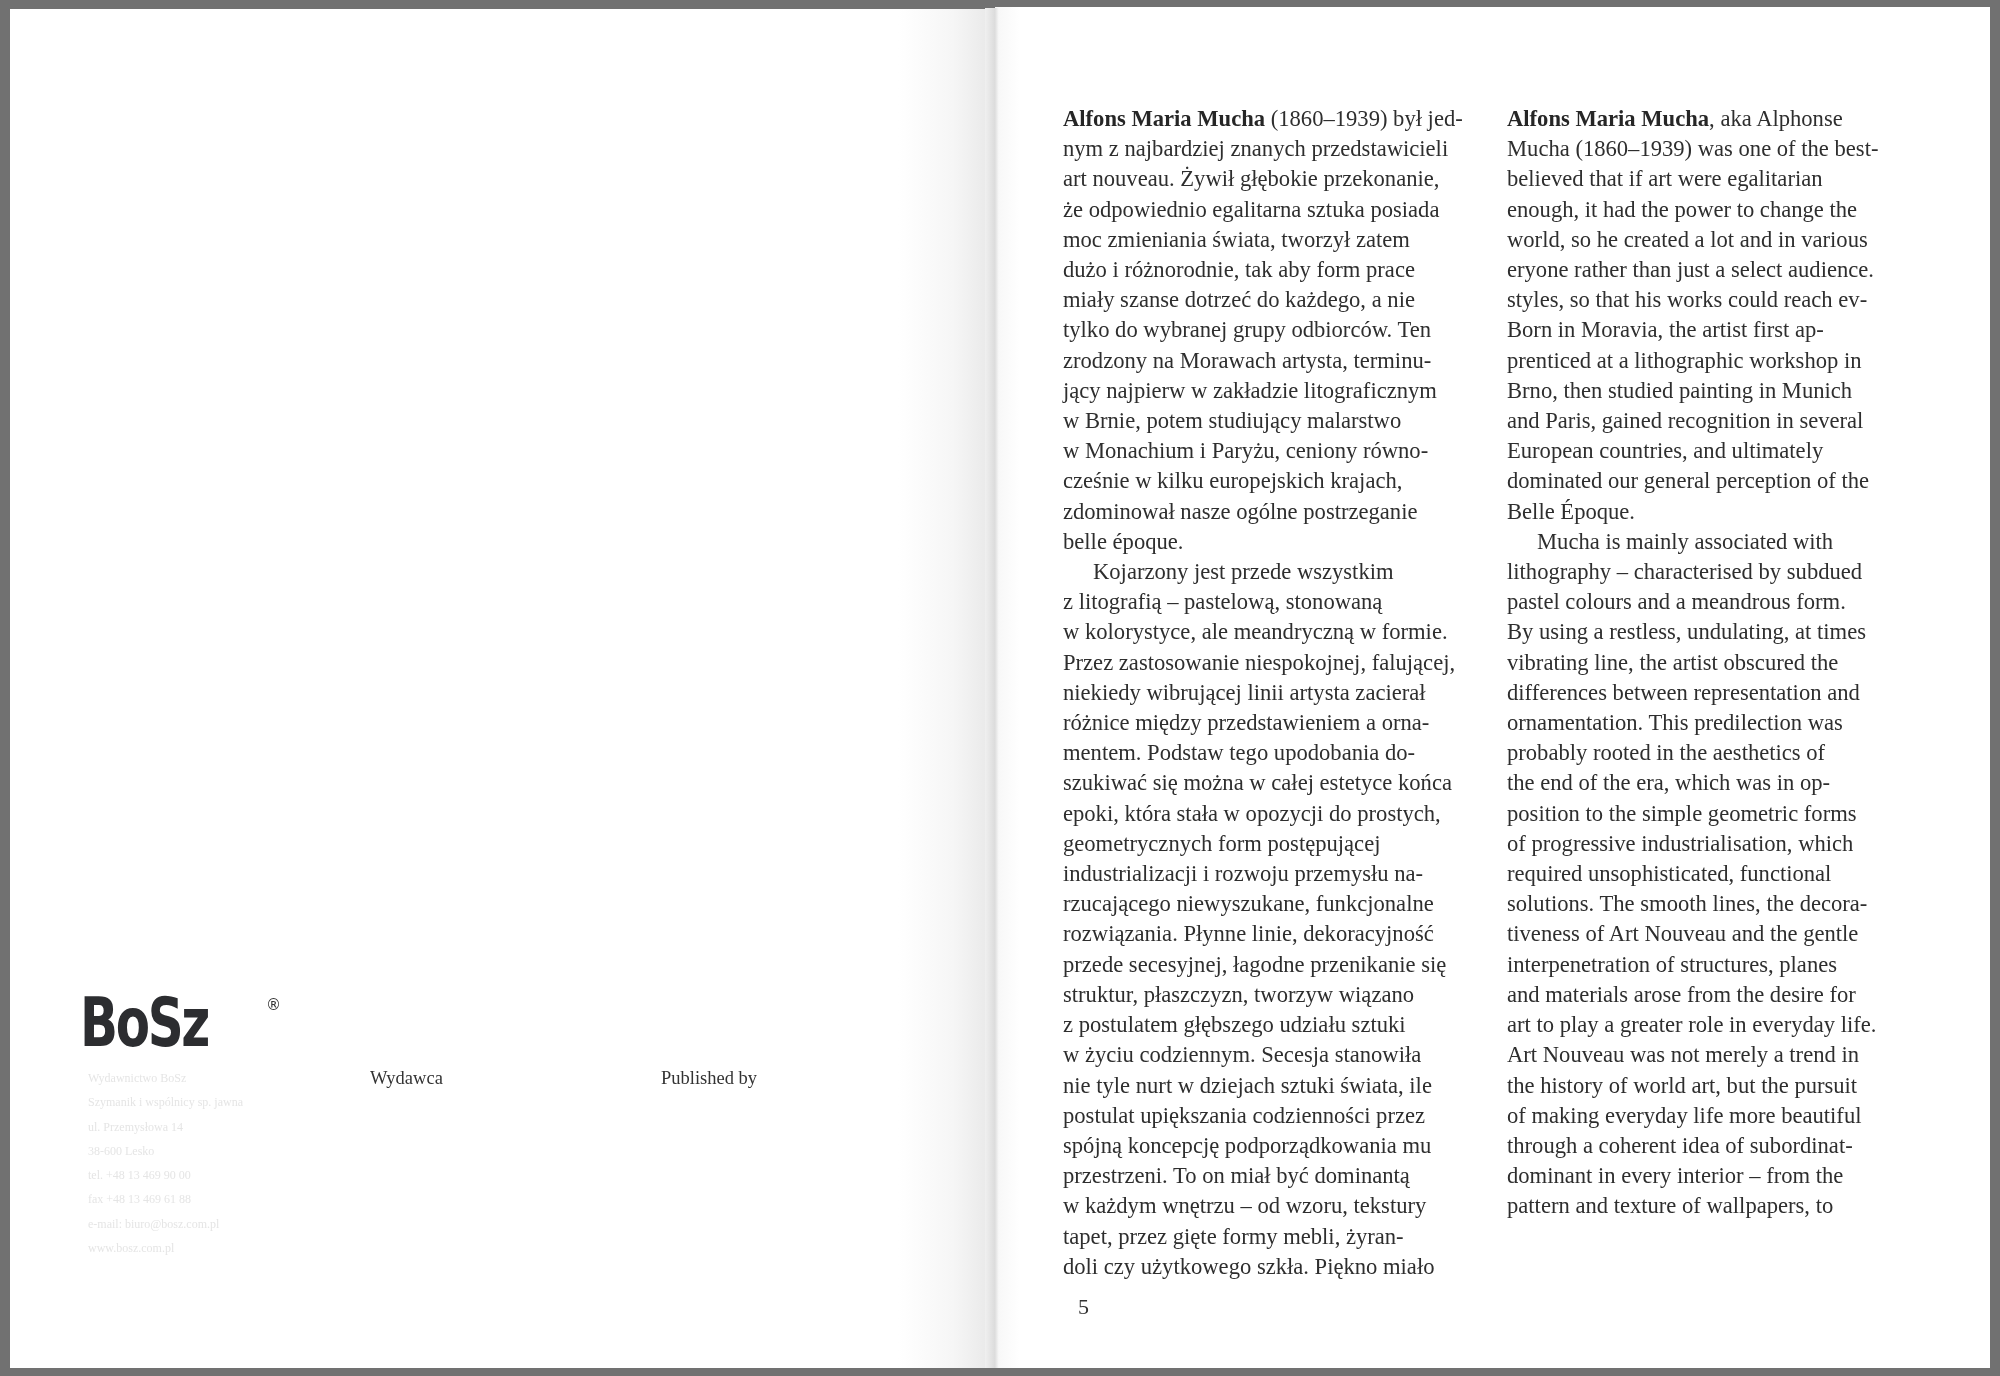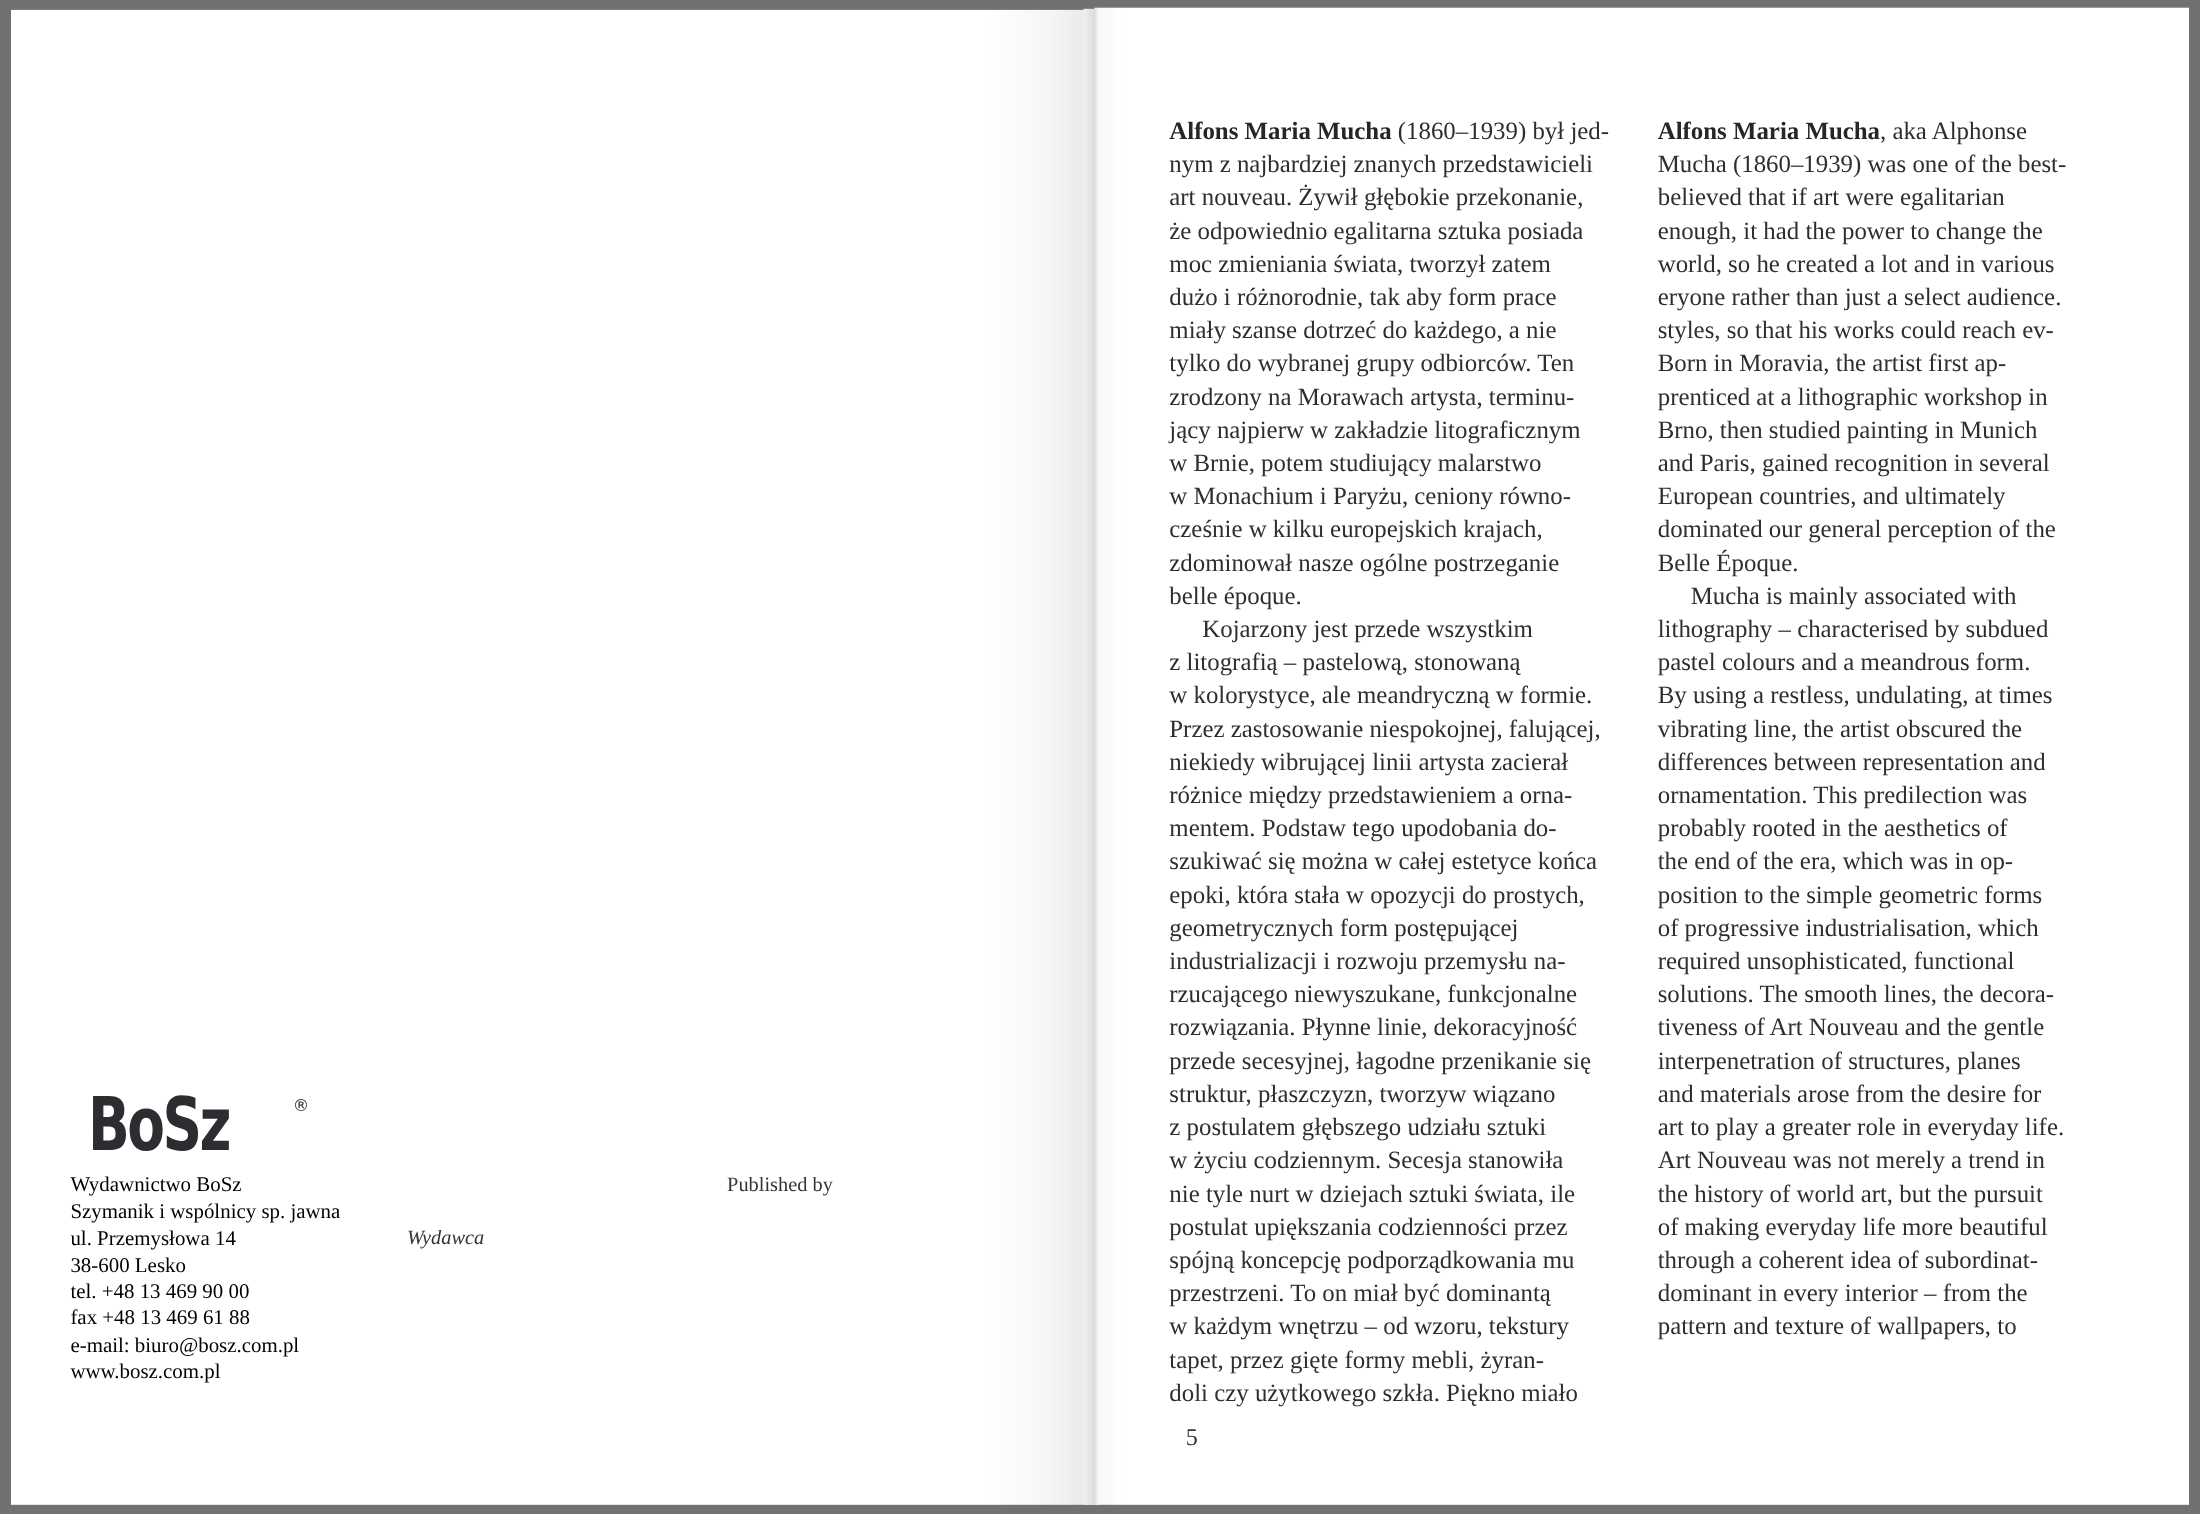--- a/index.html
+++ b/index.html
@@ -44,27 +44,27 @@
       display: inline-block;
     }
     .logo-reg {
       font-family: "DejaVu Sans", sans-serif;
       font-size: 15px;
       color: #333;
       margin-left: -10px;
       margin-top: 2px;
     }
     .imprint {
-      position: absolute; left: 64px; top: 1066px;
-      font-size: 19px; line-height: 24.3px; color: #000000;
+      position: absolute; left: 88px; top: 1066px;
+      font-size: 12px; line-height: 24.3px; color: #e5e5e5;
     }
     .imprint div { white-space: nowrap; }
     .label-pl {
-      position: absolute; left: 370px; top: 1114px;
-      font-size: 18.5px; line-height: 24.3px; color: #333; font-style: italic;
+      position: absolute; left: 370px; top: 1066px;
+      font-size: 18.5px; line-height: 24.3px; color: #333;
     }
     .label-en {
       position: absolute; left: 661px; top: 1066px;
       font-size: 18.5px; line-height: 24.3px; color: #333;
     }
 
     
     .column {
       position: absolute; top: 76px;
       font-size: 22.6px; line-height: 30.2px; color: #2e2e2e; margin-top: 28px;

